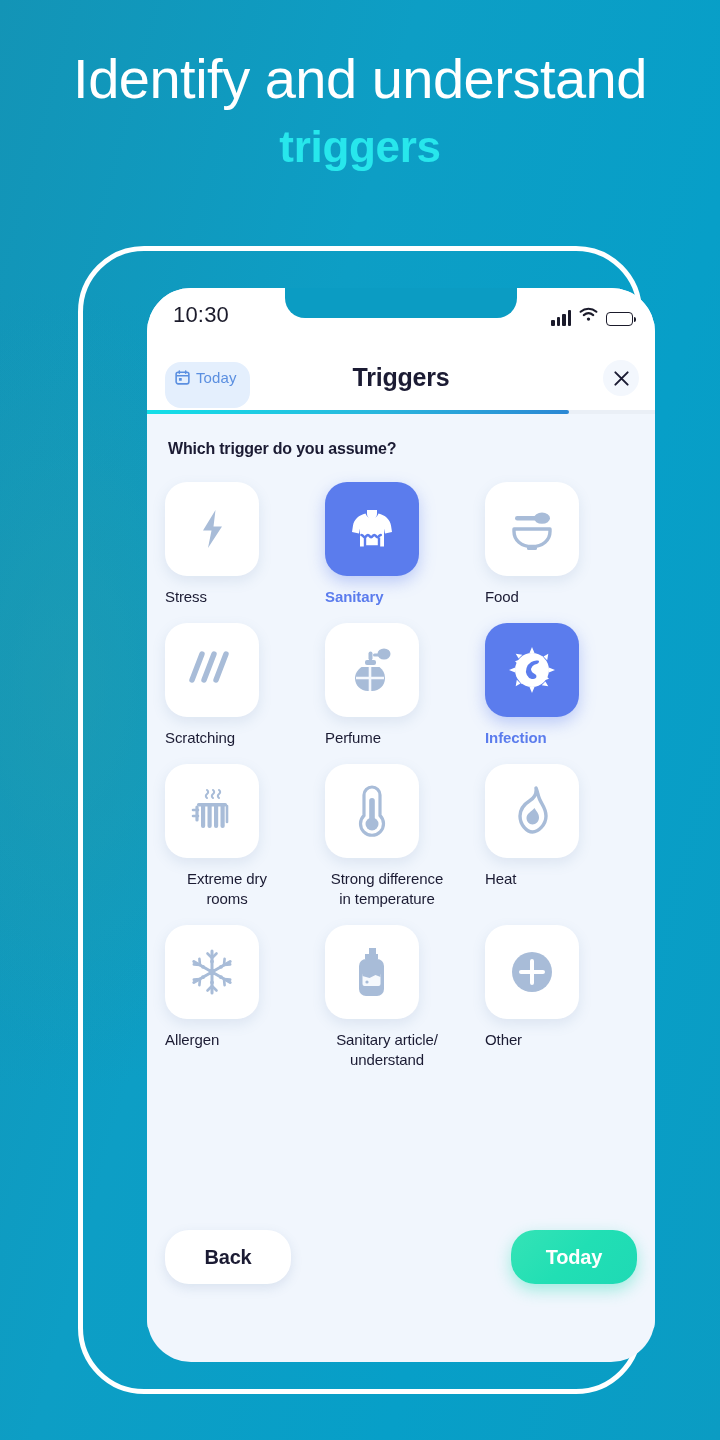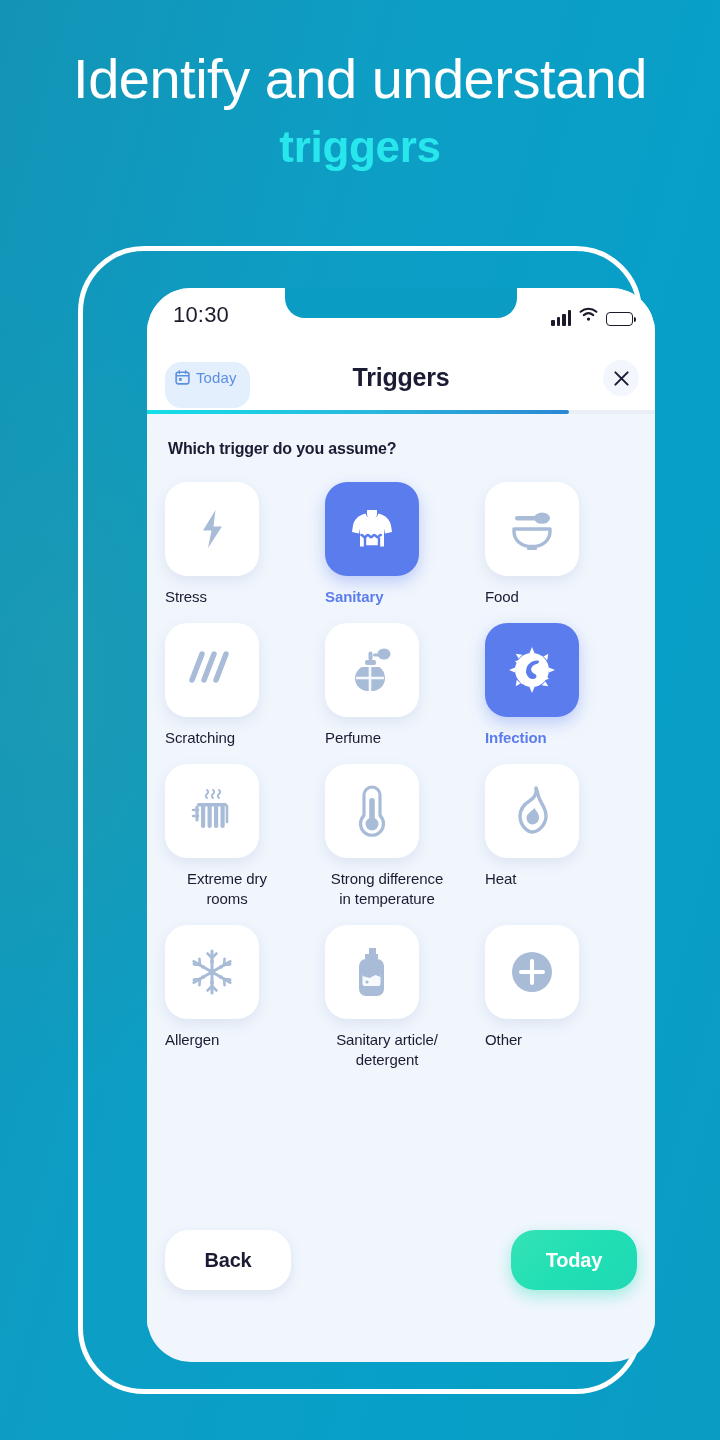--- a/index.html
+++ b/index.html
@@ -287,21 +287,21 @@
     position: absolute;
     left: 0;
     bottom: 0;
     width: 508px;
     height: 124px;
     background: #f1f6fd;
   }
   .btn {
     position: absolute;
     top: 26px;
-    height: 60px;
+    height: 54px;
     border-radius: 24px;
     display: flex;
     align-items: center;
     justify-content: center;
     font-size: 20px;
     font-weight: 700;
     letter-spacing: -0.2px;
   }
   .btn-back {
     left: 18px;
@@ -551,21 +551,21 @@
               <svg width="42" height="52" viewBox="0 0 42 52" fill="none">
                 <path d="M18 2h7v6h-7z" fill="#a8bcd8"></path>
                 <path d="M14 8h13v5H14z" fill="#a8bcd8"></path>
                 <rect x="8" y="13" width="25" height="37" rx="7" fill="#a8bcd8"></rect>
                 <rect x="11.5" y="27" width="18" height="13" rx="2" fill="#f6f9fd"></rect>
                 <path d="M11.5 27h18v4l-5-2-6 3-7-2v-3Z" fill="#a8bcd8"></path>
                 <circle cx="16" cy="36" r="1.6" fill="#a8bcd8"></circle>
               </svg>
             </span>
           </div>
-          <div class="tile-label">Sanitary article/ detergent</div>
+          <div class="tile-label">Sanitary article/ understand</div>
         </div>
 
         <div class="cell">
           <div class="tile">
             <span>
               <svg width="48" height="48" viewBox="0 0 48 48" fill="none">
                 <circle cx="24" cy="24" r="20" fill="#a8bcd8"></circle>
                 <path d="M24 13v22M13 24h22" stroke="#ffffff" stroke-width="4" stroke-linecap="round"></path>
               </svg>
             </span>

